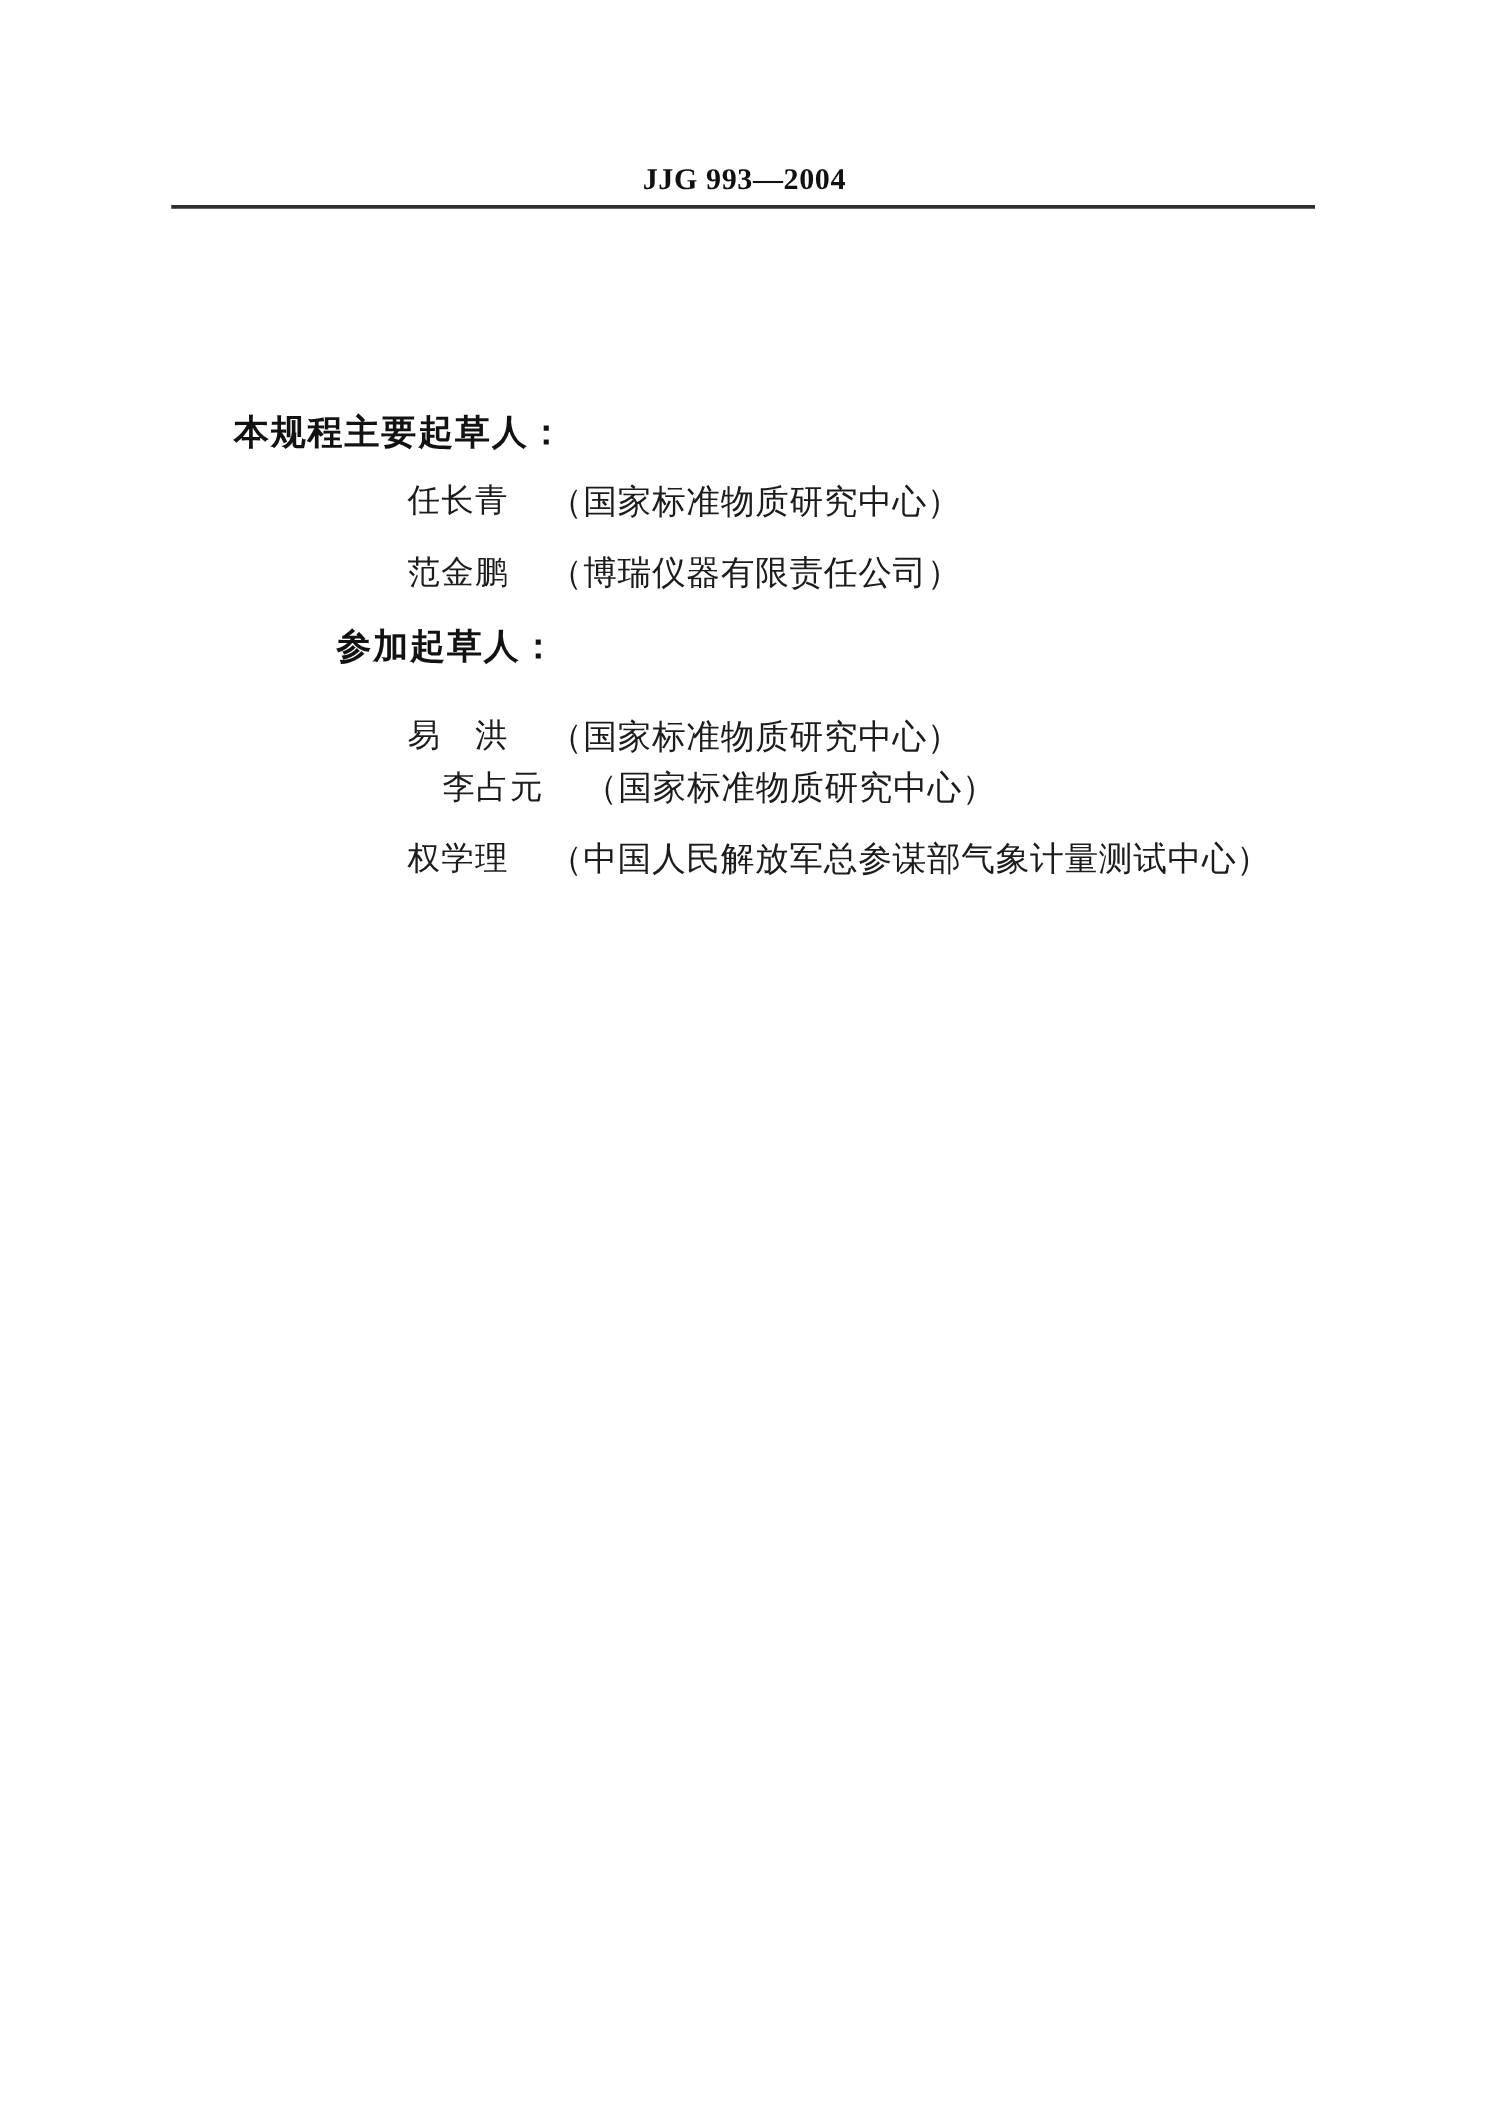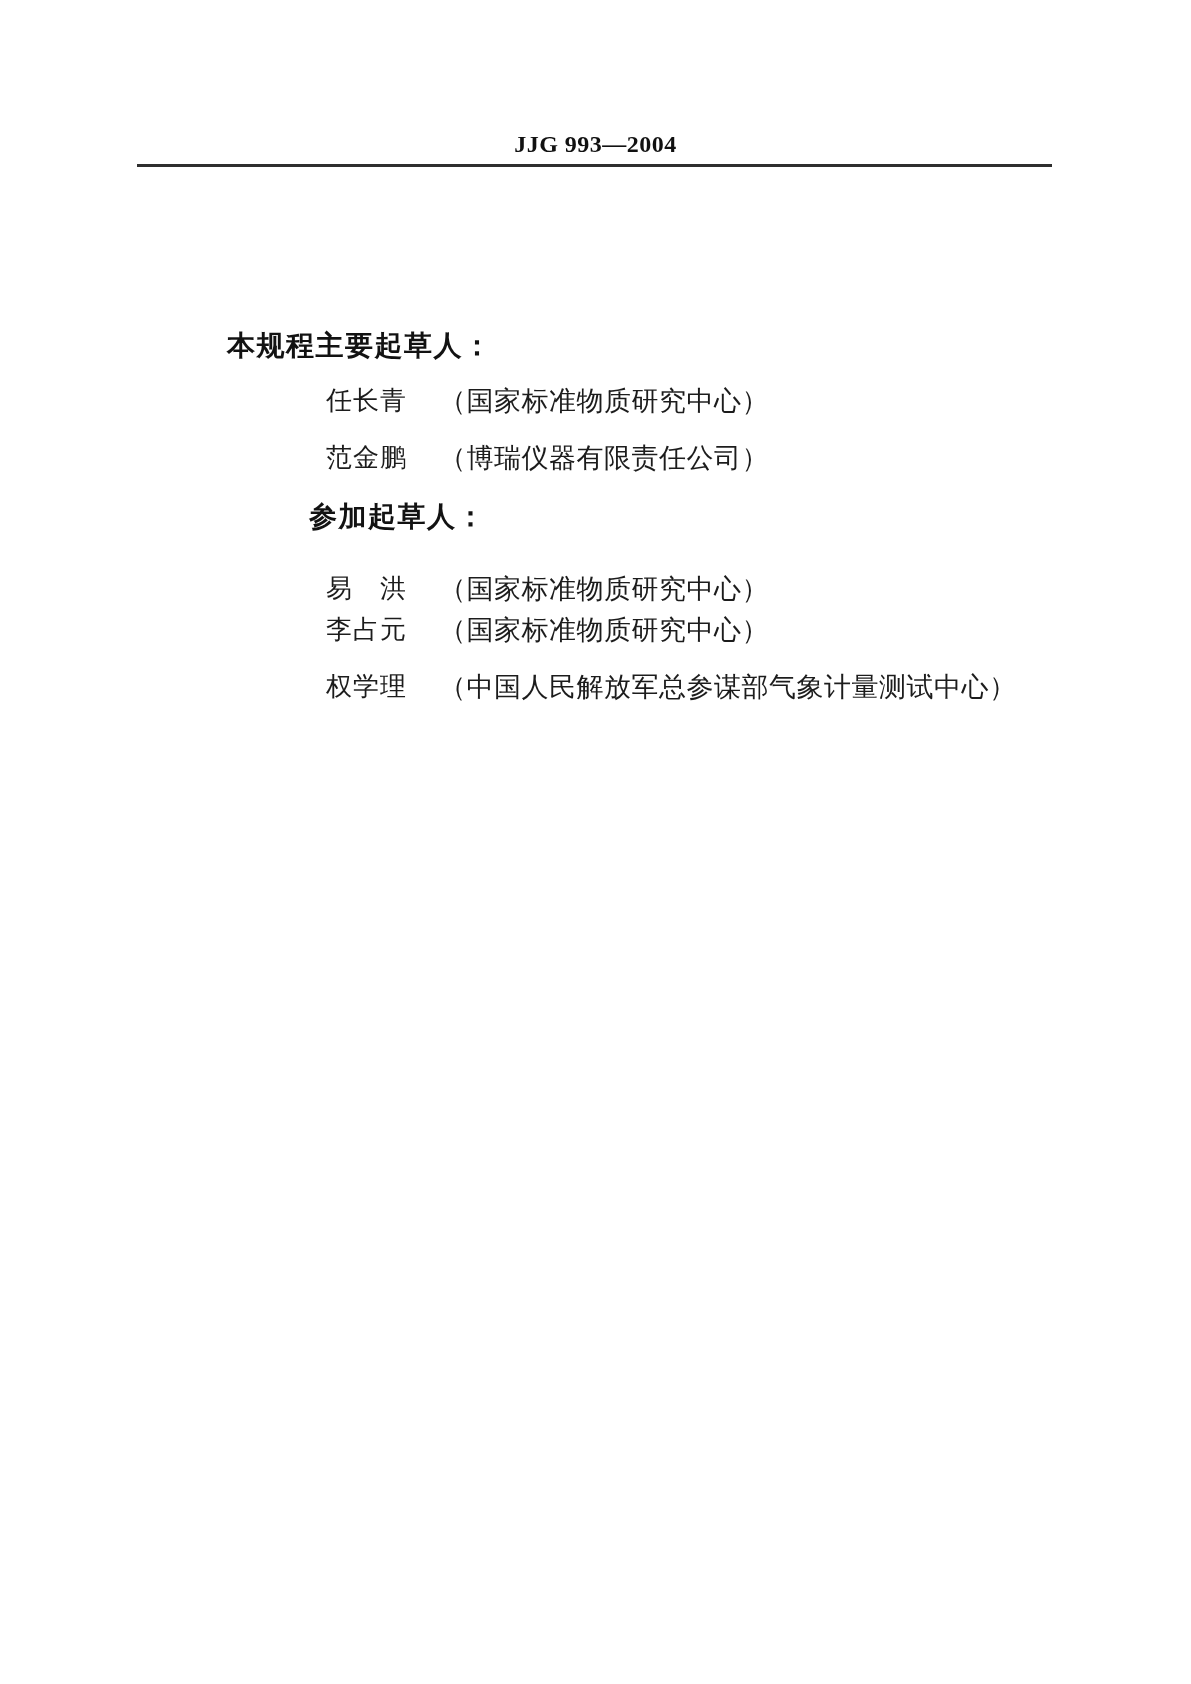--- a/index.html
+++ b/index.html
@@ -45,37 +45,36 @@
   }
   .section-label {
     position: absolute;
     font-family: "Liberation Sans", sans-serif;
     font-weight: bold;
     font-size: 28px;
     line-height: 1;
     letter-spacing: 1.5px;
     color: #121212;
     white-space: nowrap;
-    margin-left: 40px;
   }
   .label-main { top: 316px; left: 187px; }
   .label-part { top: 487px; left: 269px; }
   .drafter-row {
     position: absolute;
     left: 326px;
     font-family: "Liberation Serif", serif;
     font-size: 27px;
     line-height: 1;
     white-space: nowrap;
     color: #1c1c1c;
   }
   .row-1 { top: 372px; }
   .row-2 { top: 429px; }
   .row-3 { top: 544px; margin-top: 16px; }
-  .row-4 { top: 601px; }
+  .row-4 { top: 601px; margin-left: 28px; }
   .row-5 { top: 658px; }
   .drafter-name {
     display: inline-block;
     width: 113px;
     font-size: 26px;
     letter-spacing: 1px;
     vertical-align: top;
   }
   .drafter-aff {
     display: inline-block;

